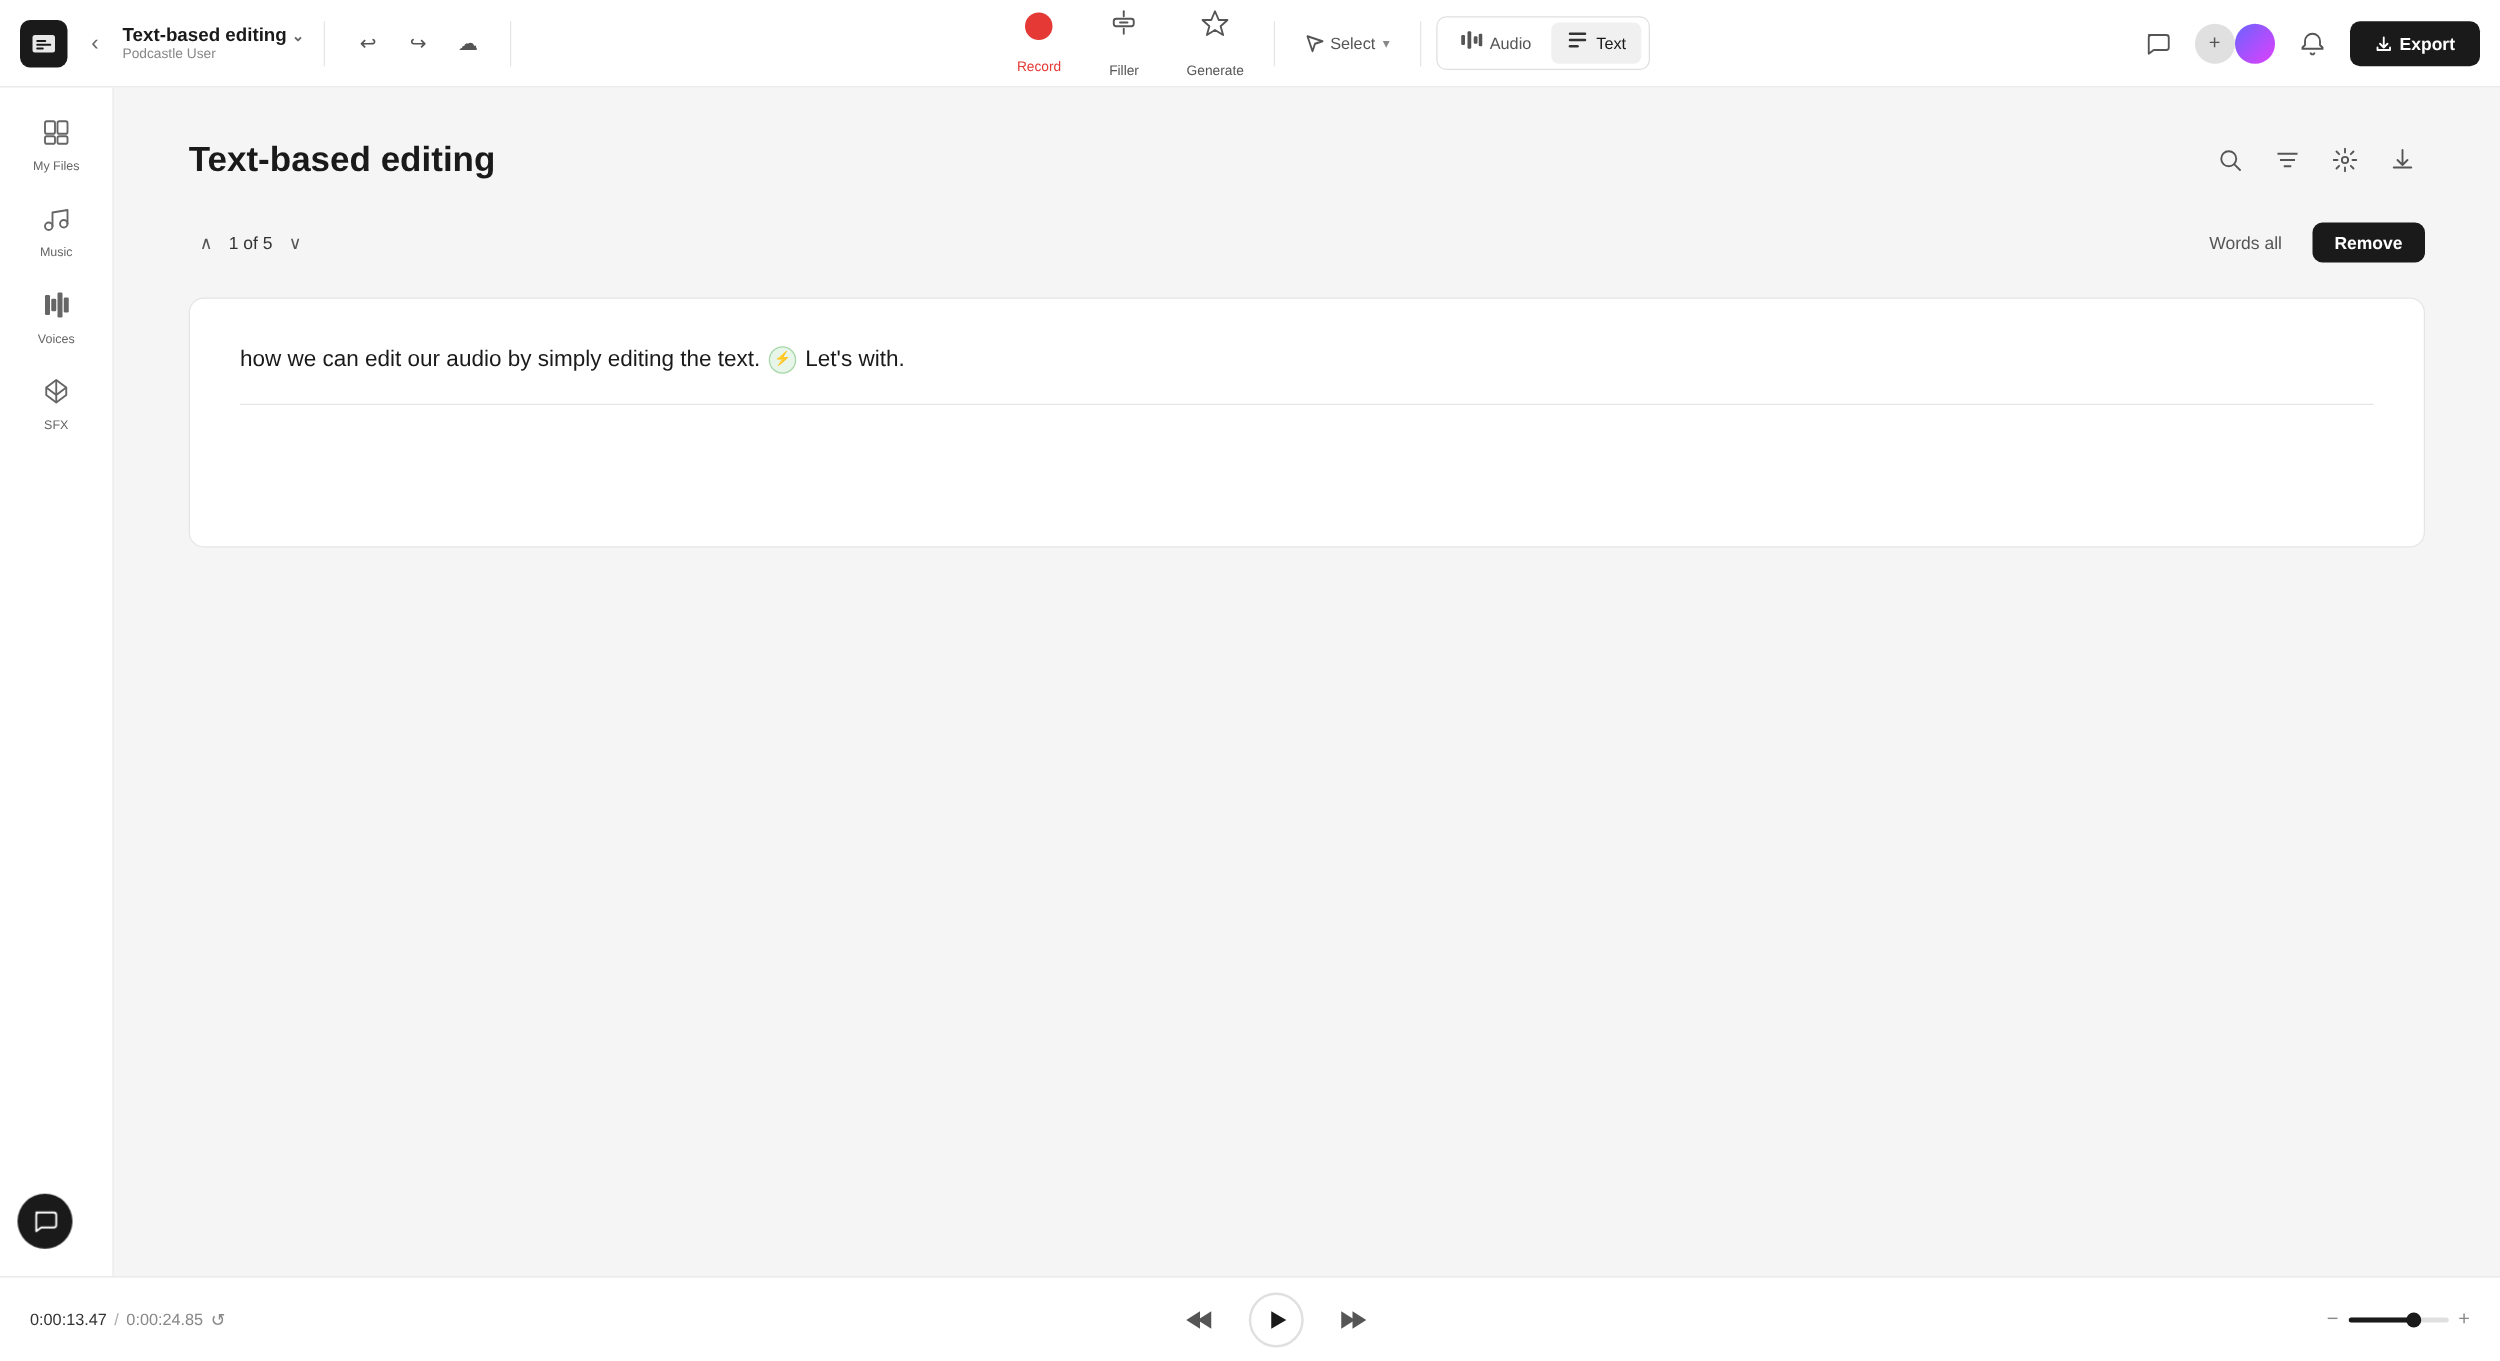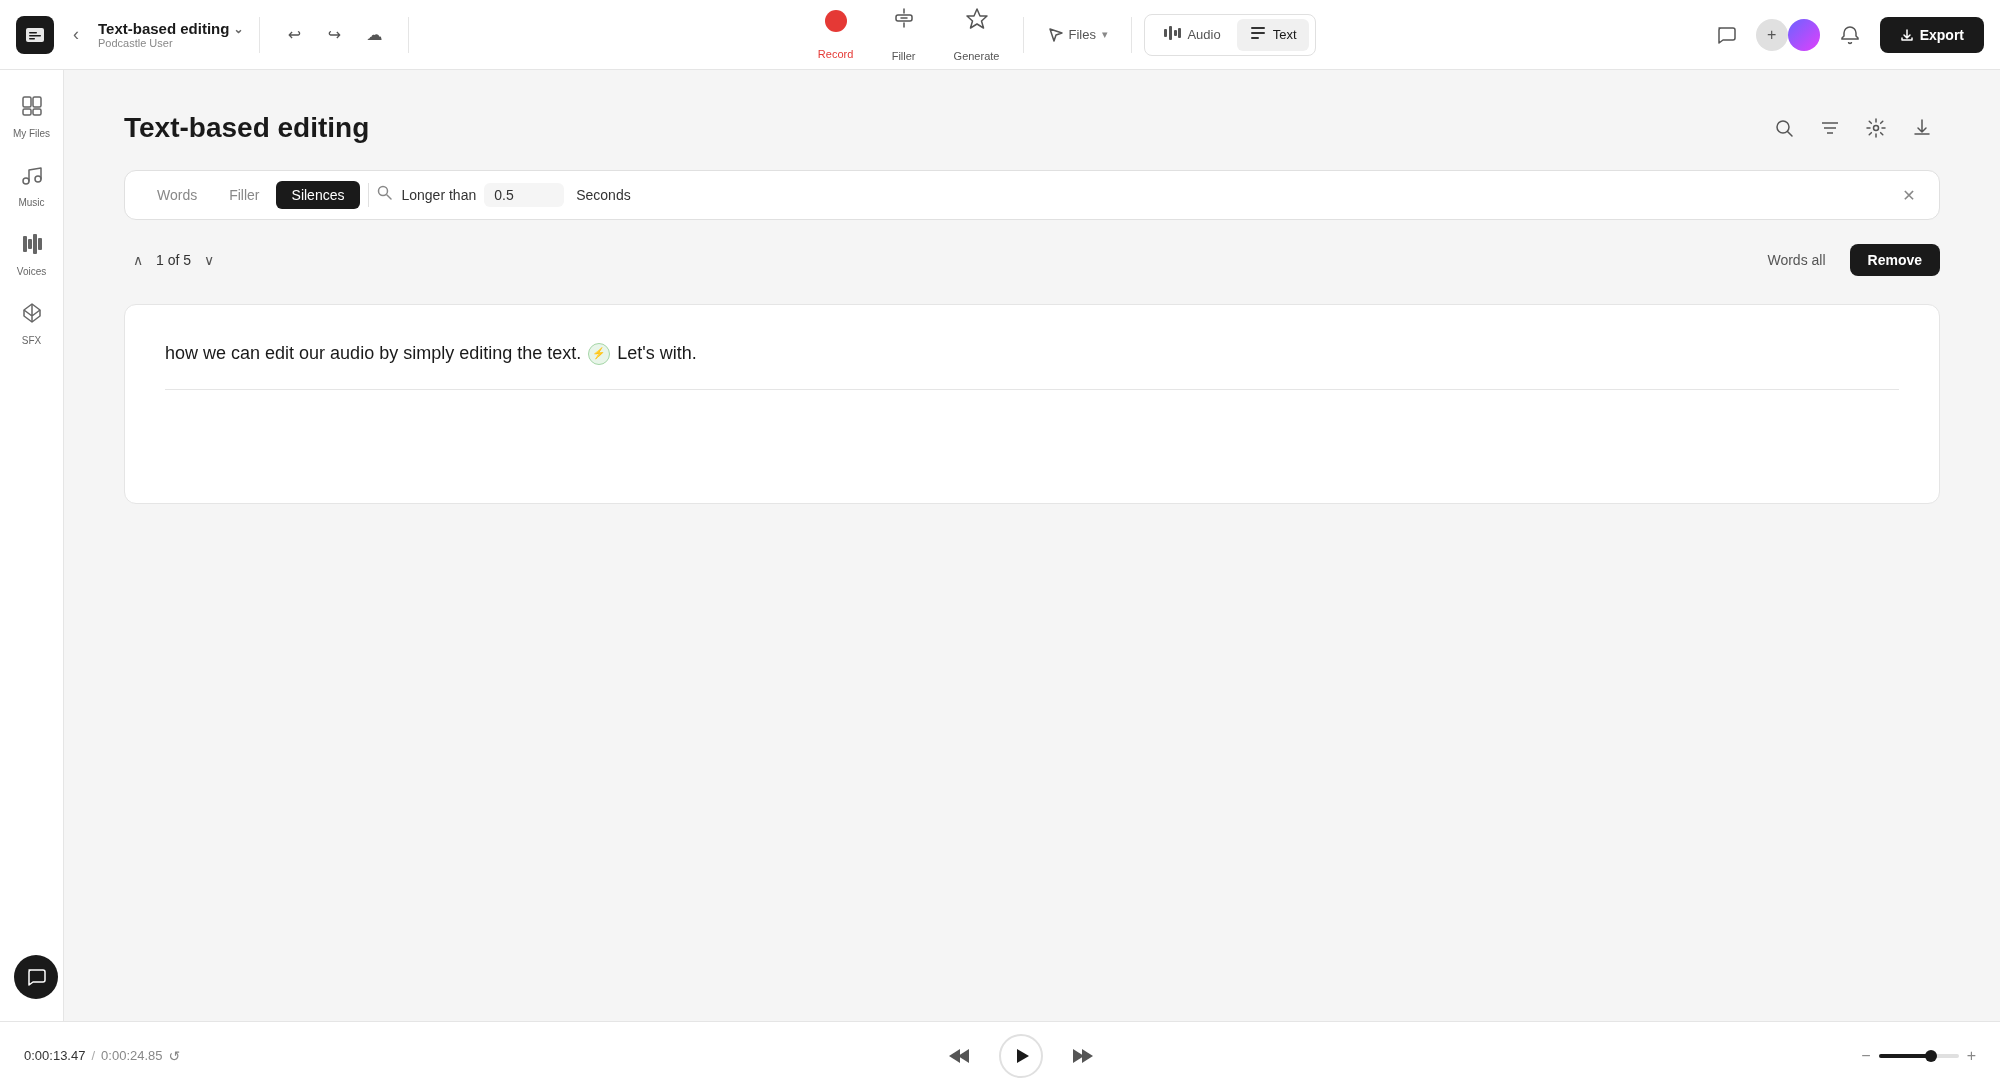--- a/index.html
+++ b/index.html
@@ -48,21 +48,21 @@
     .add-btn { width: 32px; height: 32px; border-radius: 50%; background: #e0e0e0; display: flex; align-items: center; justify-content: center; cursor: pointer; font-size: 16px; color: #555; }
     .avatar { width: 32px; height: 32px; border-radius: 50%; background: linear-gradient(135deg, #6c63ff, #e040fb); display: flex; align-items: center; justify-content: center; cursor: pointer; }
     .bell-btn { width: 36px; height: 36px; display: flex; align-items: center; justify-content: center; cursor: pointer; font-size: 20px; color: #555; }
     .export-btn { background: #1a1a1a; color: #ffffff; border: none; padding: 10px 20px; border-radius: 8px; font-size: 14px; font-weight: 600; cursor: pointer; display: flex; align-items: center; gap: 6px; }
 
     
     .main-layout { display: flex; flex: 1; overflow: hidden; }
 
     
     .sidebar {
-      width: 64px;
+      width: 91px;
       background: #fff;
       border-right: 1px solid #e5e5e5;
       display: flex;
       flex-direction: column;
       align-items: center;
       padding: 16px 0;
       gap: 8px;
       flex-shrink: 0;
     }
     .sidebar-item {
@@ -277,21 +277,21 @@
       </span>
       <span class="label">Generate</span>
     </div>
 
     <div class="toolbar-divider"></div>
 
     <div class="select-btn">
       <svg width="16" height="16" viewBox="0 0 16 16" fill="none">
         <path d="M2 2 L6 14 L8 8 L14 6 Z" fill="none" stroke="#555" stroke-width="1.5" stroke-linejoin="round"></path>
       </svg>
-      <span class="select-label">Files</span>
+      <span class="select-label">Select</span>
       <span style="font-size:11px;color:#888;margin-left:2px;">▾</span>
     </div>
 
     <div class="toolbar-divider"></div>
 
     <div class="view-toggle">
       <div class="view-toggle-btn">
         <span class="view-toggle-icon">
           <svg width="18" height="18" viewBox="0 0 18 18" fill="none">
             <rect x="1" y="5" width="3" height="8" rx="1" fill="#555"></rect>
@@ -412,39 +412,20 @@
         </div>
         <div class="page-tool-btn">
           <svg width="20" height="20" viewBox="0 0 20 20" fill="none">
             <path d="M10 2v12M6 10l4 4 4-4" stroke="#555" stroke-width="1.5" stroke-linecap="round" stroke-linejoin="round"></path>
             <path d="M3 16h14" stroke="#555" stroke-width="1.5" stroke-linecap="round"></path>
           </svg>
         </div>
       </div>
     </div>
 
-    <div class="filter-bar">
-      <div class="filter-tab">Words</div>
-      <div class="filter-tab">Filler</div>
-      <div class="filter-tab active">Silences</div>
-      <div class="filter-divider"></div>
-      <div class="filter-search">
-        <div class="filter-search-icon">
-          <svg width="16" height="16" viewBox="0 0 16 16" fill="none">
-            <circle cx="6" cy="6" r="4.5" fill="none" stroke="#888" stroke-width="1.5"></circle>
-            <line x1="10" y1="10" x2="14" y2="14" stroke="#888" stroke-width="1.5" stroke-linecap="round"></line>
-          </svg>
-        </div>
-        <span class="filter-label">Longer than</span>
-        <input class="filter-input" type="text" value="0.5" style="">
-        <span class="filter-unit">Seconds</span>
-      </div>
-      <div class="filter-spacer"></div>
-      <div class="filter-close">✕</div>
-    </div>
 
     <div class="nav-bar">
       <div class="nav-left">
         <div class="nav-up-btn">∧</div>
         <span class="nav-counter">1 of 5</span>
         <div class="nav-down-btn">∨</div>
       </div>
       <div class="nav-right">
         <button class="remove-all-btn">Words all</button>
         <button class="remove-btn">Remove</button>

